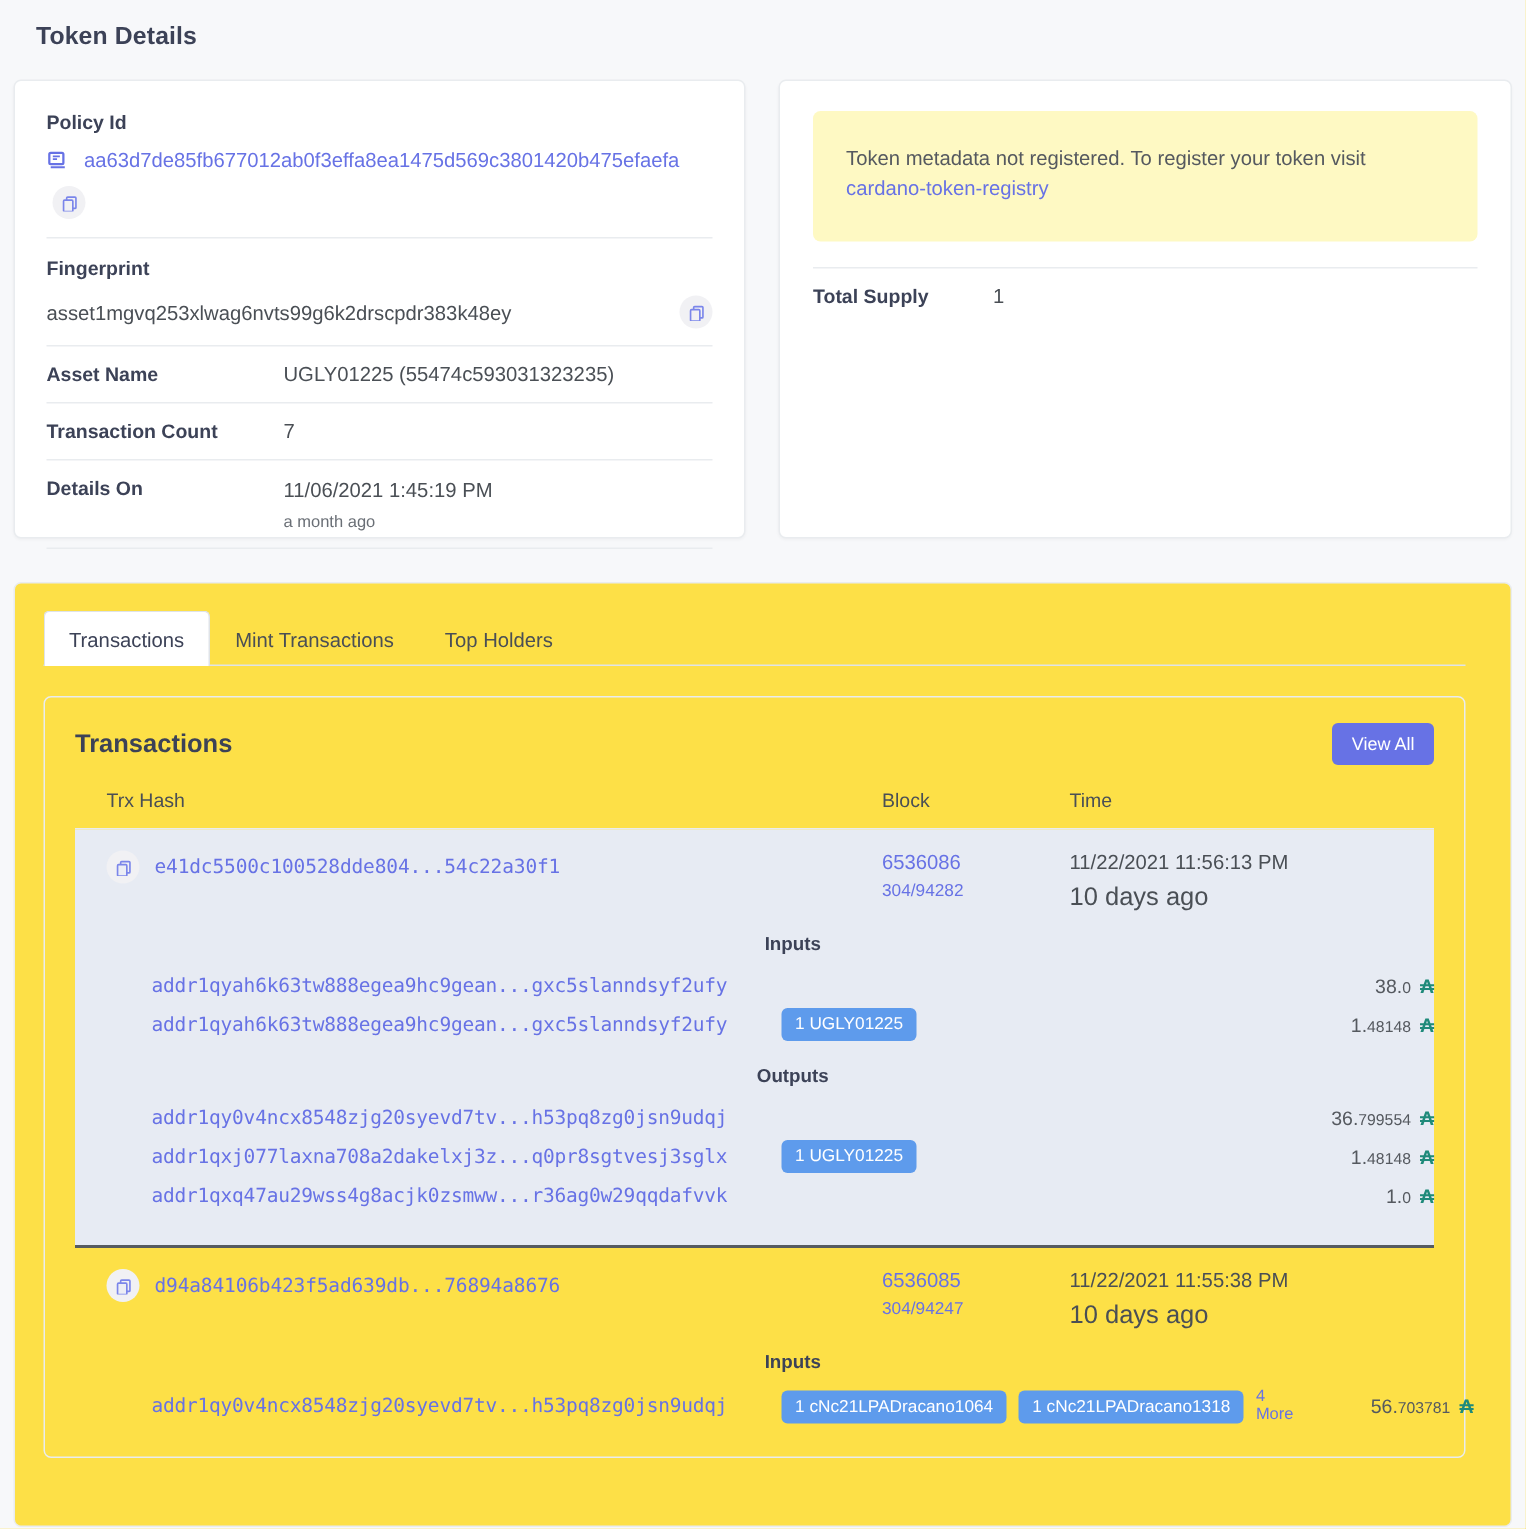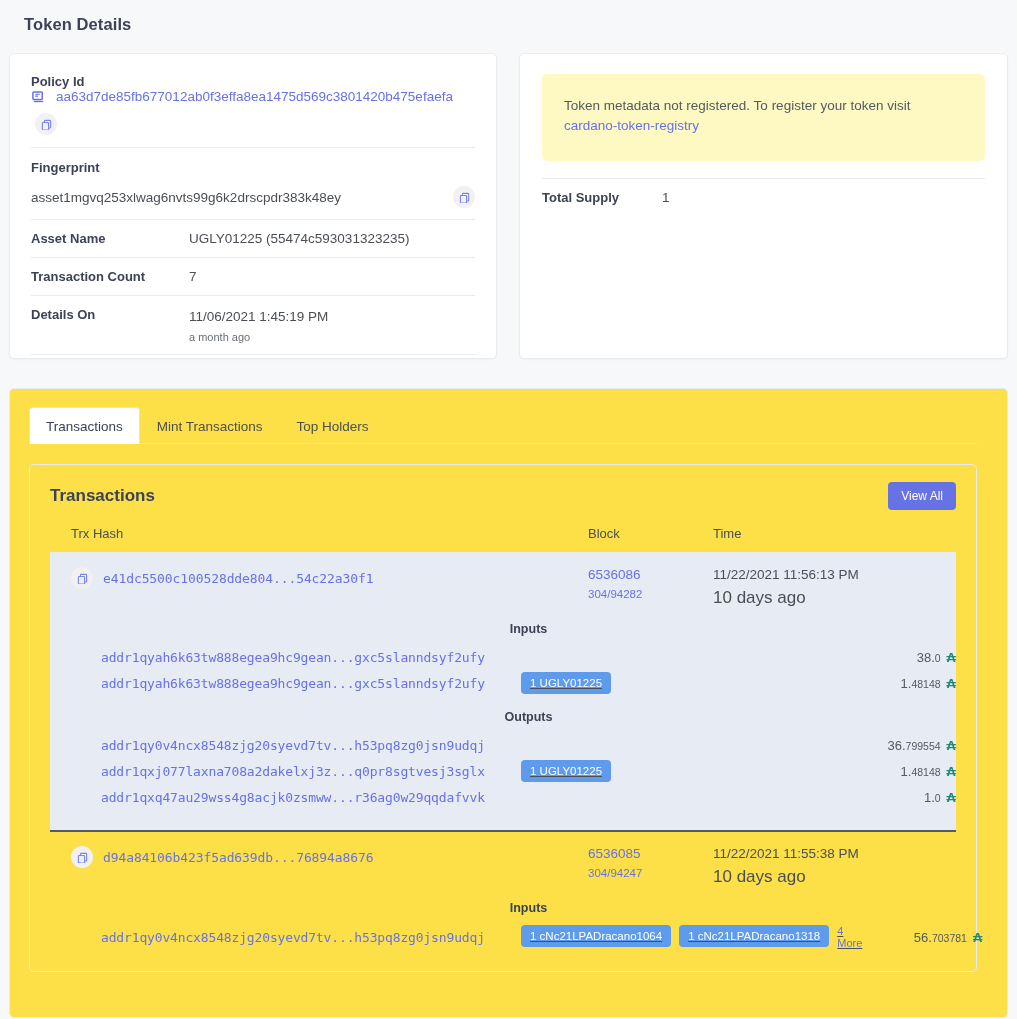--- a/index.html
+++ b/index.html
@@ -43,20 +43,21 @@
     color: #3c4257;
   }
   .divider { height: 1px; background: #e9ecef; }
 
   
   .policy-block { padding: 0 0 2px 0; }
   .policy-row {
     display: flex;
     align-items: flex-start;
     gap: 10px;
+    margin-top: 10px;
     position: relative;
   }
   .policy-val {
     font-size: 13.5px;
     color: #6772e5;
     word-break: break-all;
     line-height: 1.25;
     flex: 1;
     cursor: pointer;
   }
@@ -185,21 +186,21 @@
   }
   .addr {
     font-family: "DejaVu Sans Mono", monospace;
     font-size: 13px;
     color: #6772e5;
     cursor: pointer;
     flex: 0 0 auto;
     width: 410px;
     letter-spacing: -.15px;
   }
-  .tokens { flex: 1; display: flex; align-items: flex-start; gap: 8px; padding-left: 10px; text-decoration: underline; }
+  .tokens { flex: 1; display: flex; align-items: flex-end; gap: 8px; padding-left: 10px; }
   .badge {
     background: #5e9bec;
     color: #fff;
     font-size: 11.5px;
     border-radius: 4px;
     padding: 5px 9px;
     white-space: nowrap;
     cursor: pointer;
   }
   .more { font-size: 11px; color: #6772e5; cursor: pointer; }

